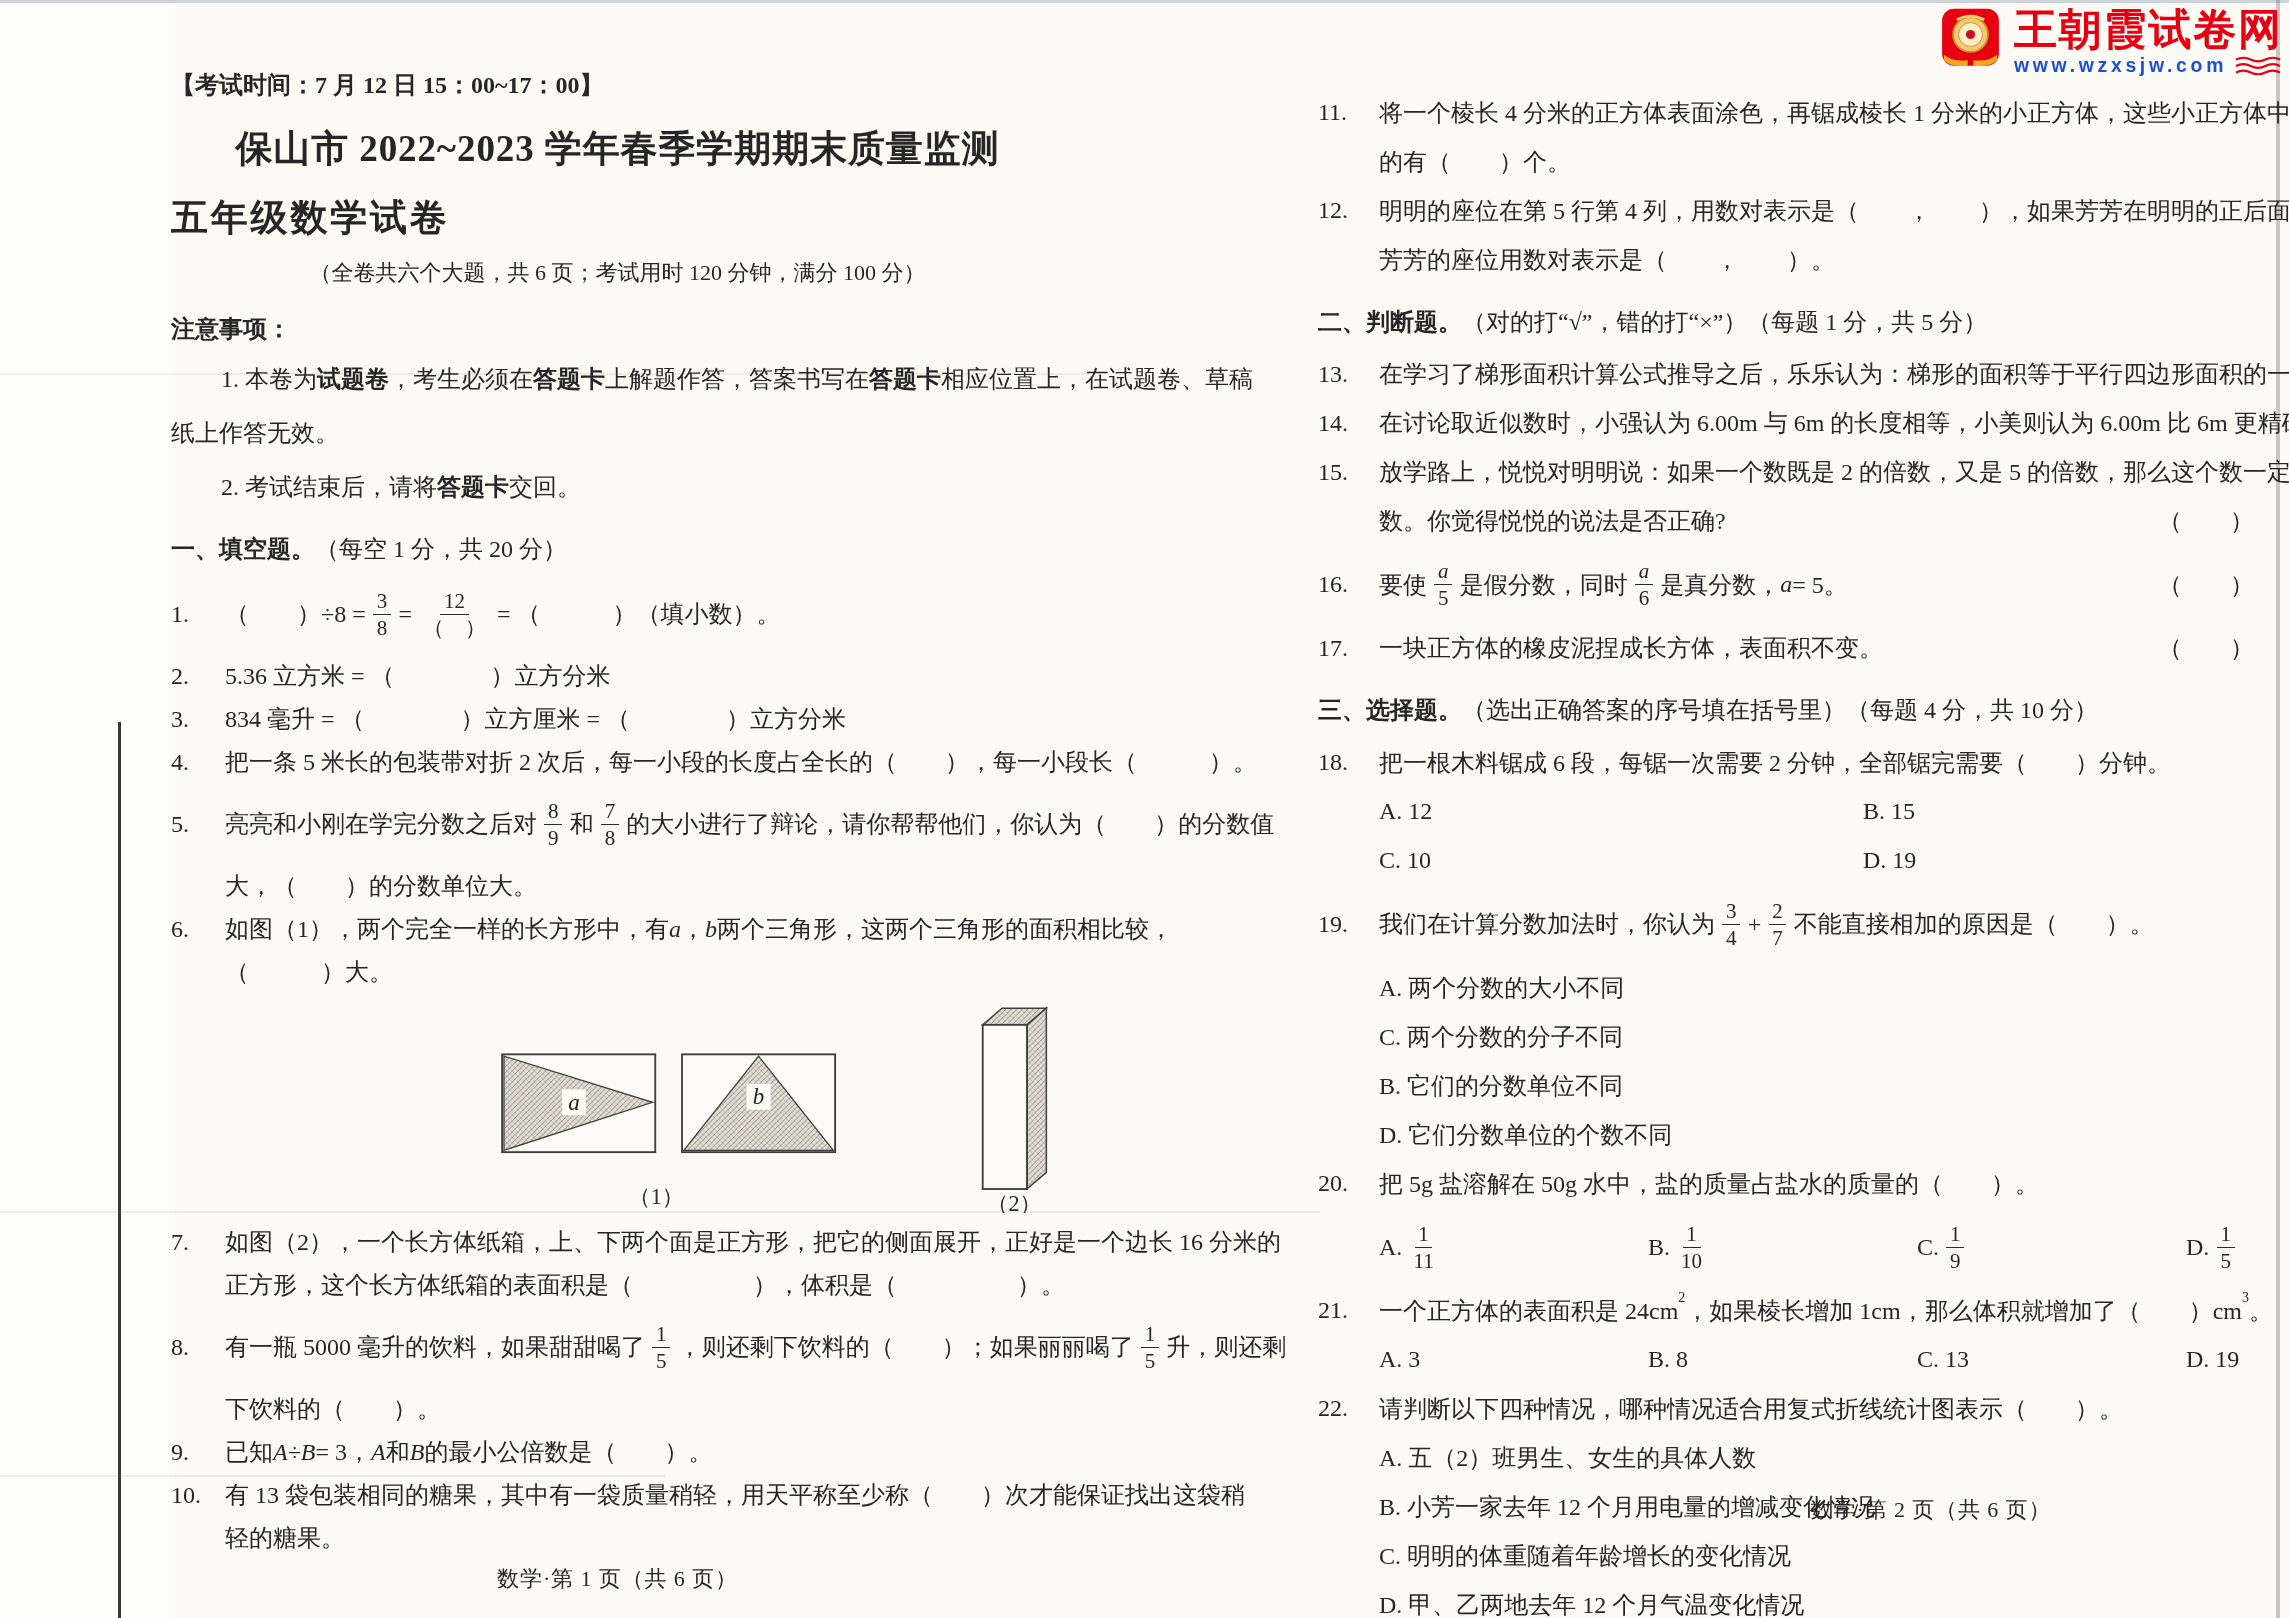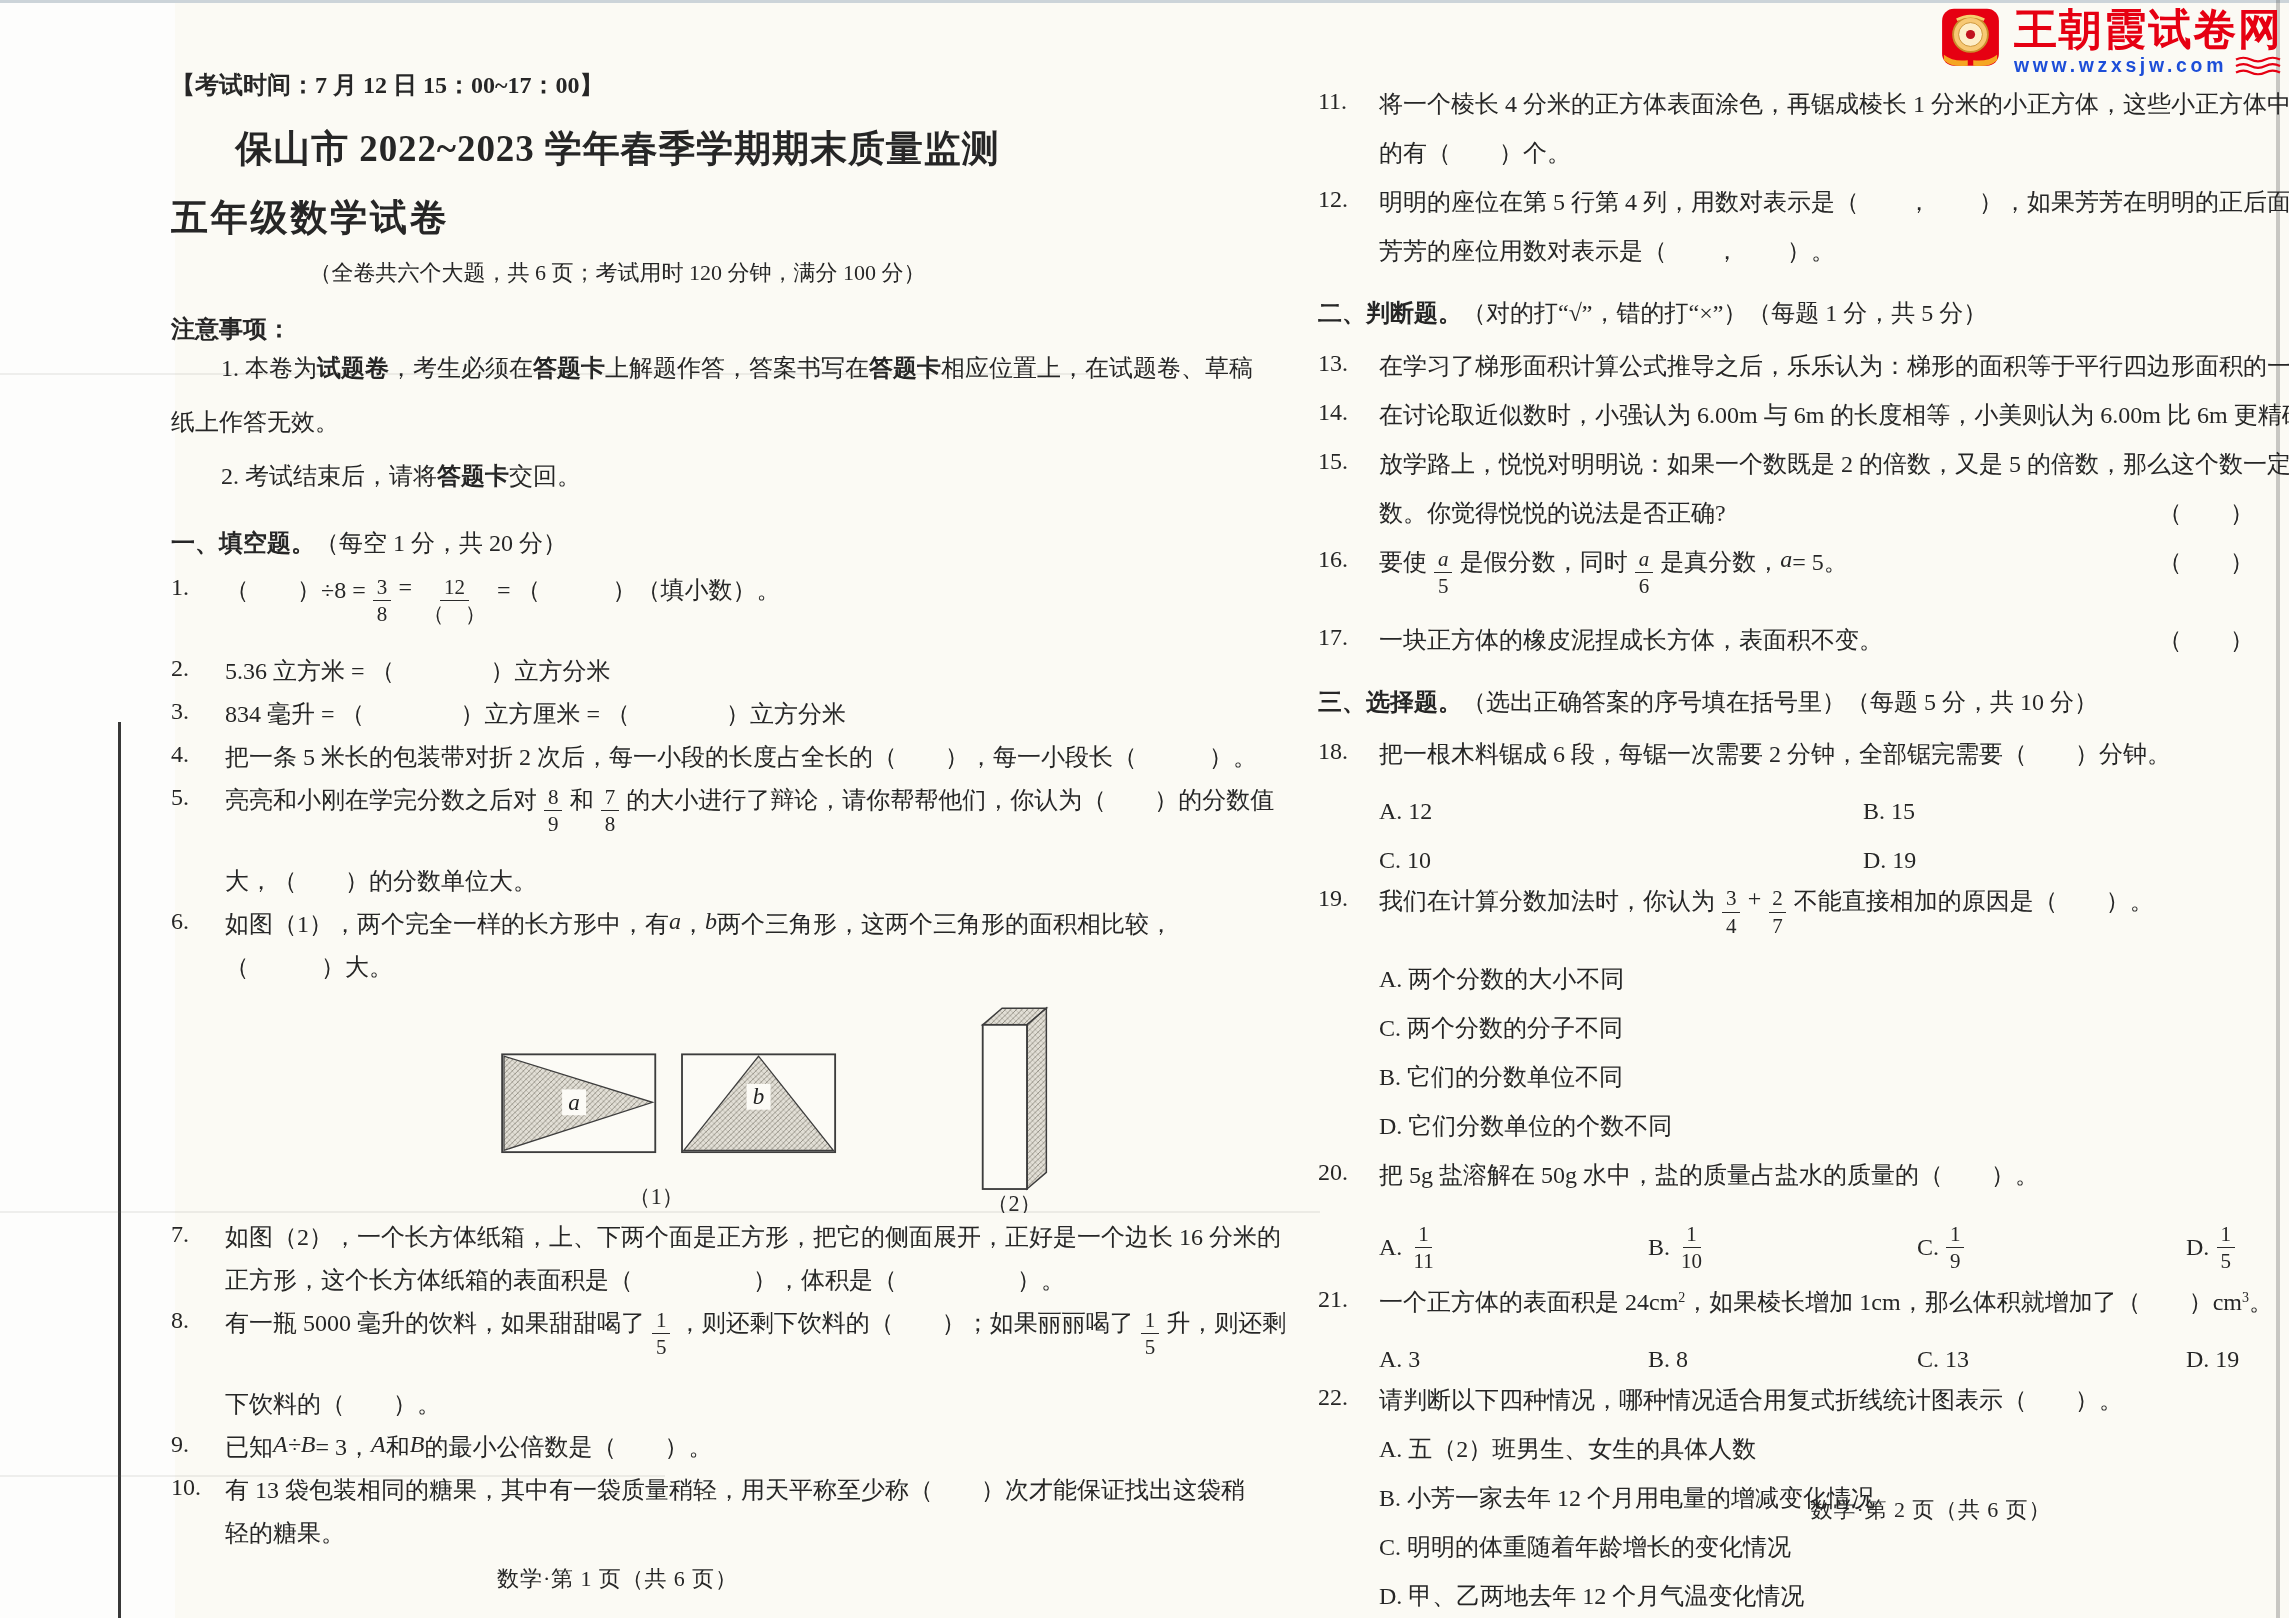--- a/index.html
+++ b/index.html
@@ -30,21 +30,21 @@
   
   .col1{position:absolute;left:171px;top:69px;width:893px}
   .col2{position:absolute;left:1318px;top:88px;width:936px}
 
   .exam{font-weight:bold;font-size:24px;min-height:37px}
   .t1{font-size:37px;font-weight:bold;text-align:center;margin-top:18.5px;letter-spacing:0.9px;line-height:1.3}
   .t2{font-size:37px;font-weight:bold;text-align:left;margin-top:21px;letter-spacing:2.8px;line-height:1.3}
   .meta{font-size:22px;text-align:center;margin-top:16.6px;margin-bottom:14.8px;min-height:33px}
   .nhead{font-weight:bold;font-size:24px;min-height:46px;display:flex;align-items:center}
 
-  .line{display:flex;font-size:24px;white-space:nowrap;min-height:43px}
+  .line{display:flex;align-items:center;font-size:24px;white-space:nowrap;min-height:43px}
   .col2 .line{min-height:49px}
   .tall{min-height:81px}
   .col2 .tall{min-height:78px}
   .n{min-height:54px}
   .sec{margin-top:13px;margin-bottom:3.7px}
   .bold{font-weight:bold}
   .it{font-style:italic}
   .sup{font-size:14px;align-self:flex-start;margin-top:3.7px}
   .qnum{flex-shrink:0;min-width:54px}
   .col2 .qnum{min-width:61px}
@@ -317,21 +317,21 @@
           <span> = 5。</span>
           <span class="endbr">（　　）</span>
         </div>
         <div class="line">
           <span class="qnum">17.</span>
           <span>一块正方体的橡皮泥捏成长方体，表面积不变。</span>
           <span class="endbr">（　　）</span>
         </div>
         <div class="line sec">
           <span class="bold">三、选择题。</span>
-          <span>（选出正确答案的序号填在括号里）（每题 5 分，共 10 分）</span>
+          <span>（选出正确答案的序号填在括号里）（每题 4 分，共 10 分）</span>
         </div>
         <div class="line">
           <span class="qnum">18.</span>
           <span>把一根木料锯成 6 段，每锯一次需要 2 分钟，全部锯完需要（　　）分钟。</span>
         </div>
         <div class="line cont">
           <span class="optcell" style="width: 484px;">
             <span>A. 12</span>
           </span>
           <span class="optcell">

